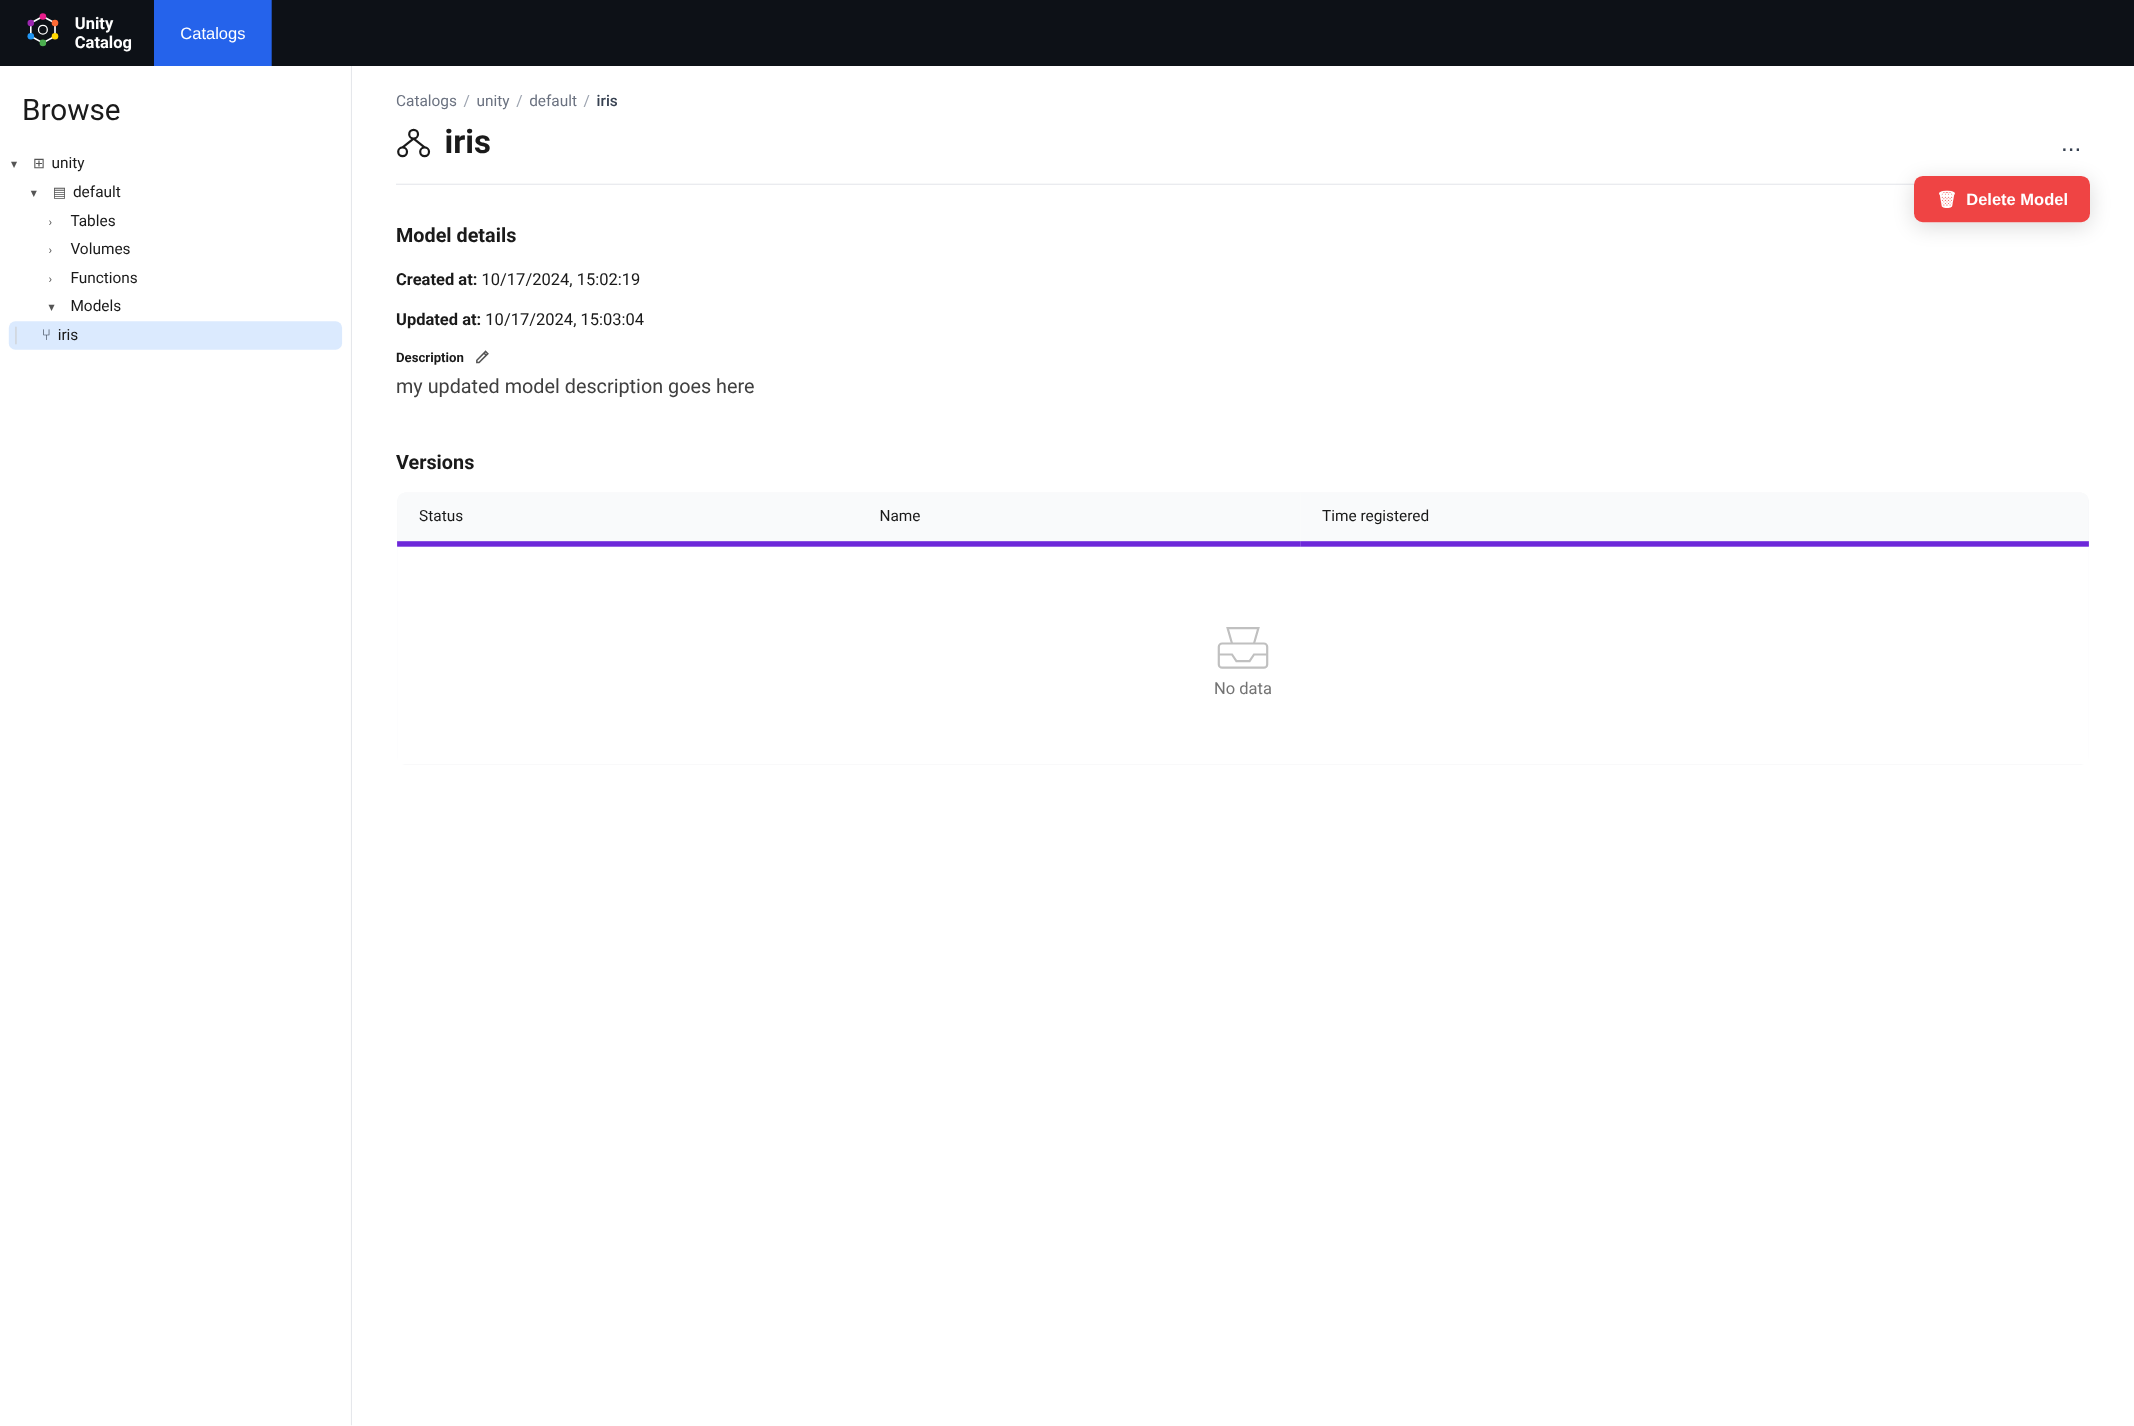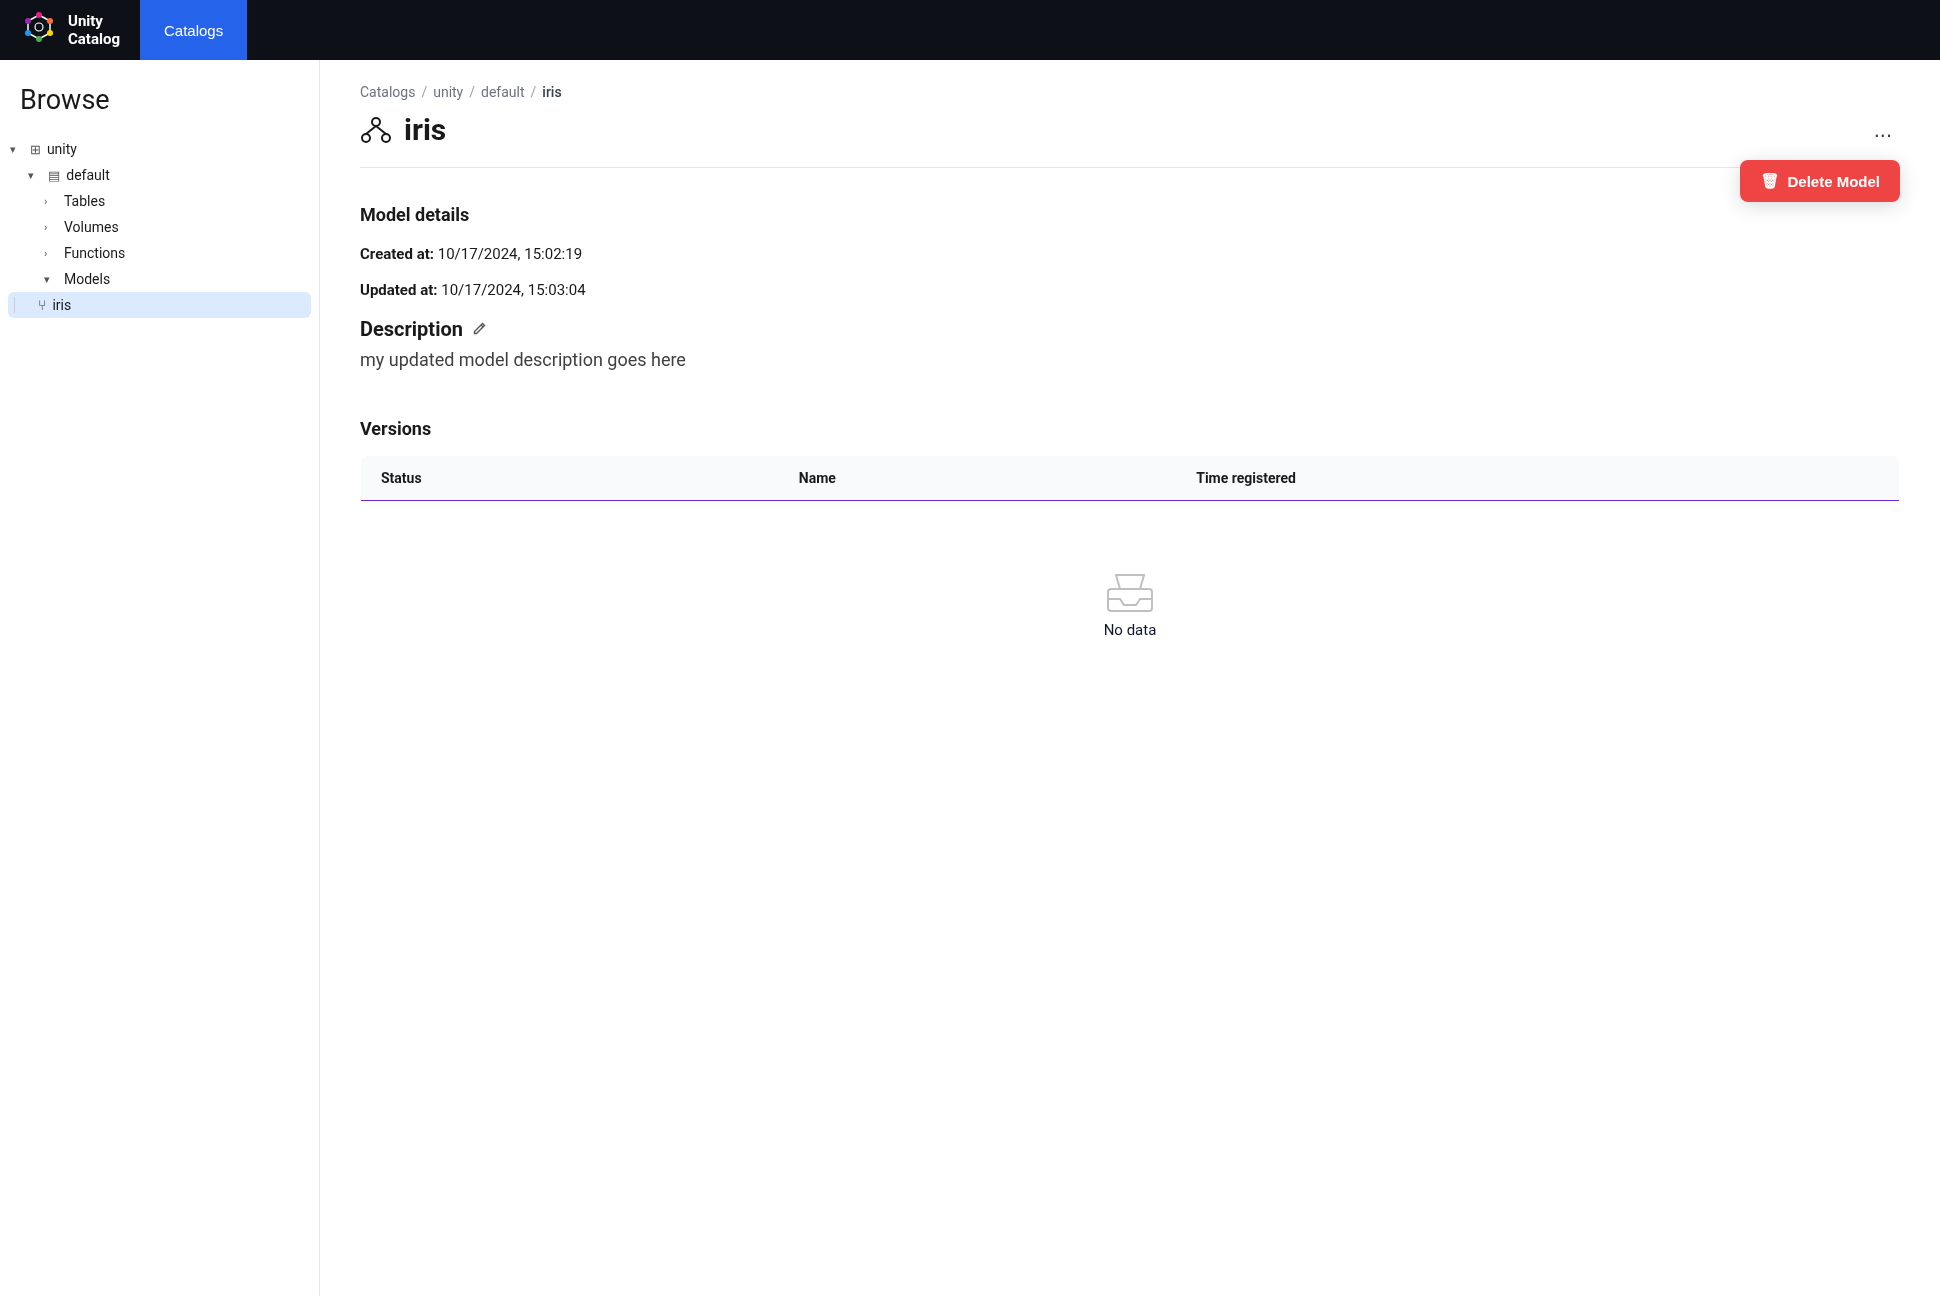--- a/index.html
+++ b/index.html
@@ -129,54 +129,54 @@
     .detail-row { margin-bottom: 18px; font-size: 15px; }
     .detail-label { font-weight: 700; }
     .detail-value { font-weight: 400; }
 
     .description-header {
       display: flex;
       align-items: center;
       gap: 8px;
       margin-bottom: 8px;
     }
-    .description-label { font-size: 20px; font-weight: 700; }
+    .description-label { font-size: 12px; font-weight: 700; }
     .description-text { font-size: 18px; color: #404040; }
 
     .versions-section { margin-top: 48px; }
     .versions-title { font-size: 18px; font-weight: 700; margin-bottom: 16px; }
 
     .versions-table {
       width: 100%;
       border-collapse: collapse;
       border: 1px solid #e5e7eb;
       border-radius: 8px;
       overflow: hidden;
     }
     .versions-table th {
       background: #f9fafb;
       text-align: left;
       padding: 14px 20px;
       font-size: 14px;
-      font-weight: 700;
-      border-bottom: 1px solid #6d28d9;
+      font-weight: 400;
+      border-bottom: 5px solid #6d28d9;
     }
     .versions-table td {
       padding: 14px 20px;
       font-size: 14px;
       border-bottom: 1px solid #e5e7eb;
     }
 
     .no-data {
       display: flex;
       flex-direction: column;
       align-items: center;
       justify-content: center;
       padding: 60px 20px;
-      color: #0f172a;
+      color: #737373;
     }
     .no-data-text { font-size: 15px; }
 
     
     .delete-dropdown {
       position: absolute;
       top: 100px;
       right: 40px;
       background: #fff;
       border-radius: 8px;

